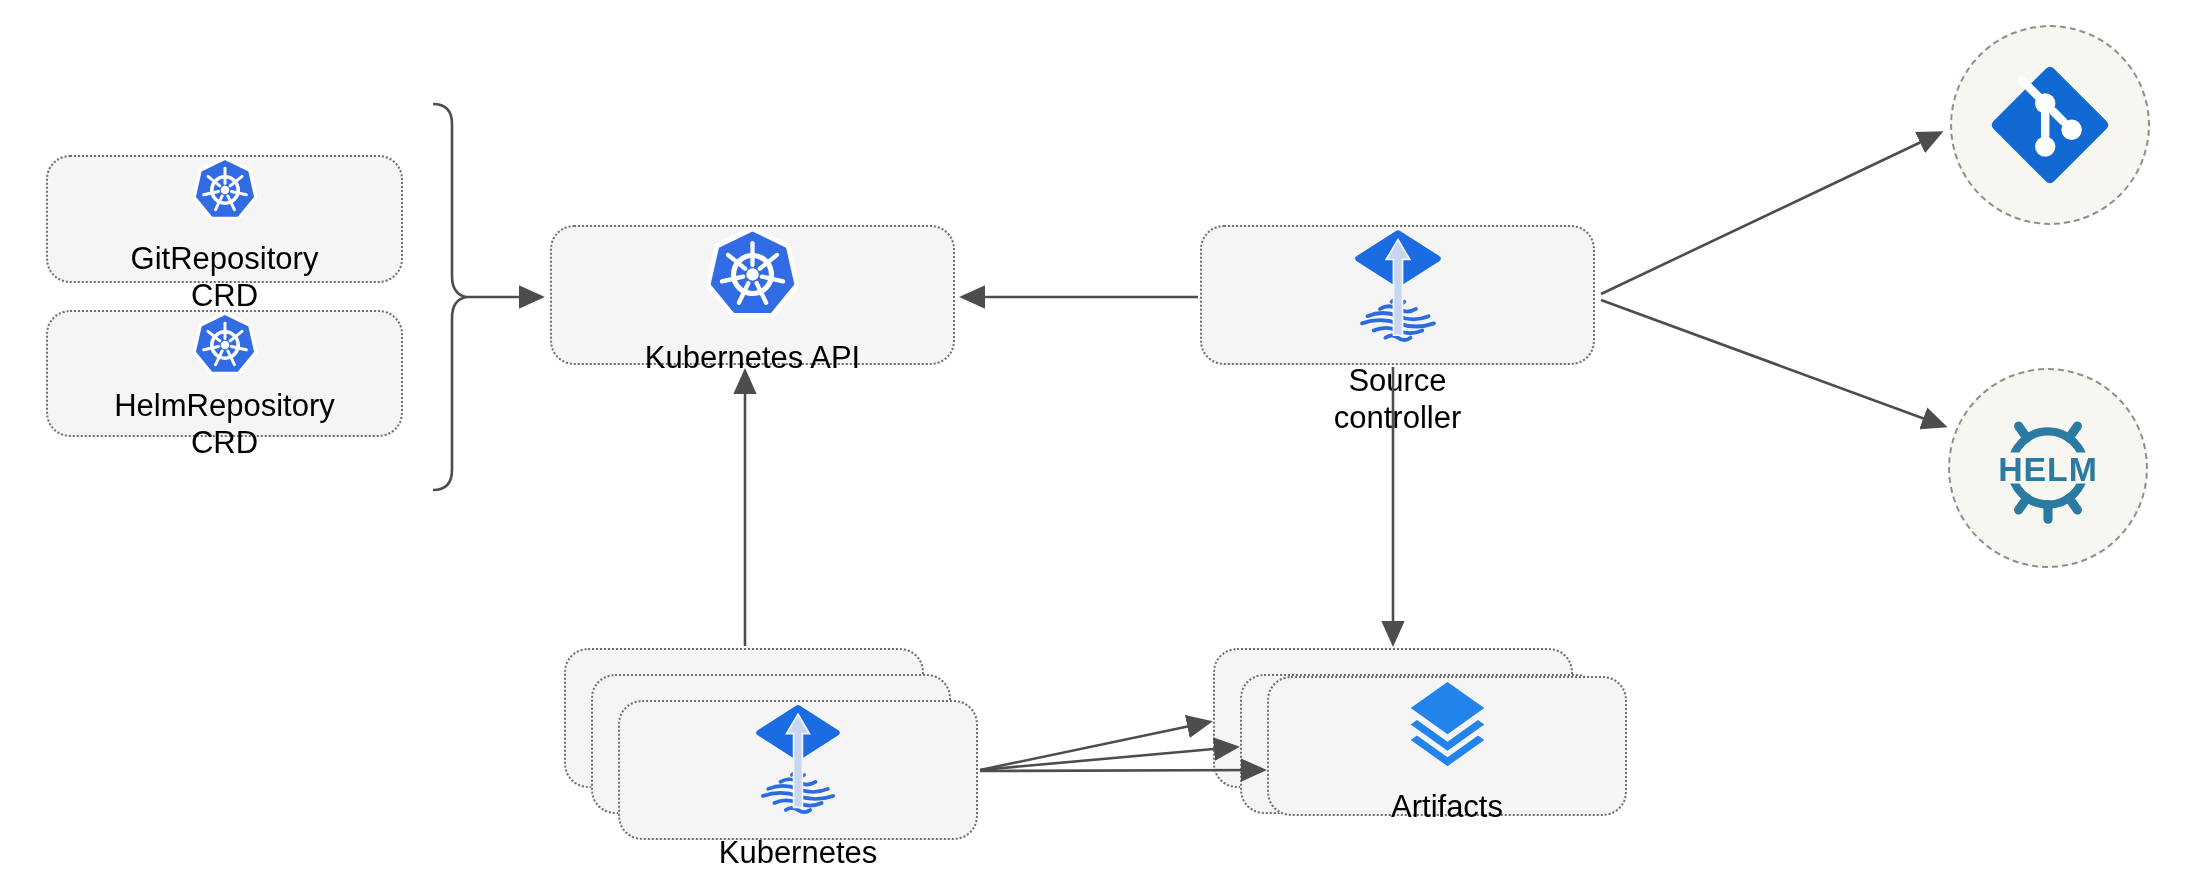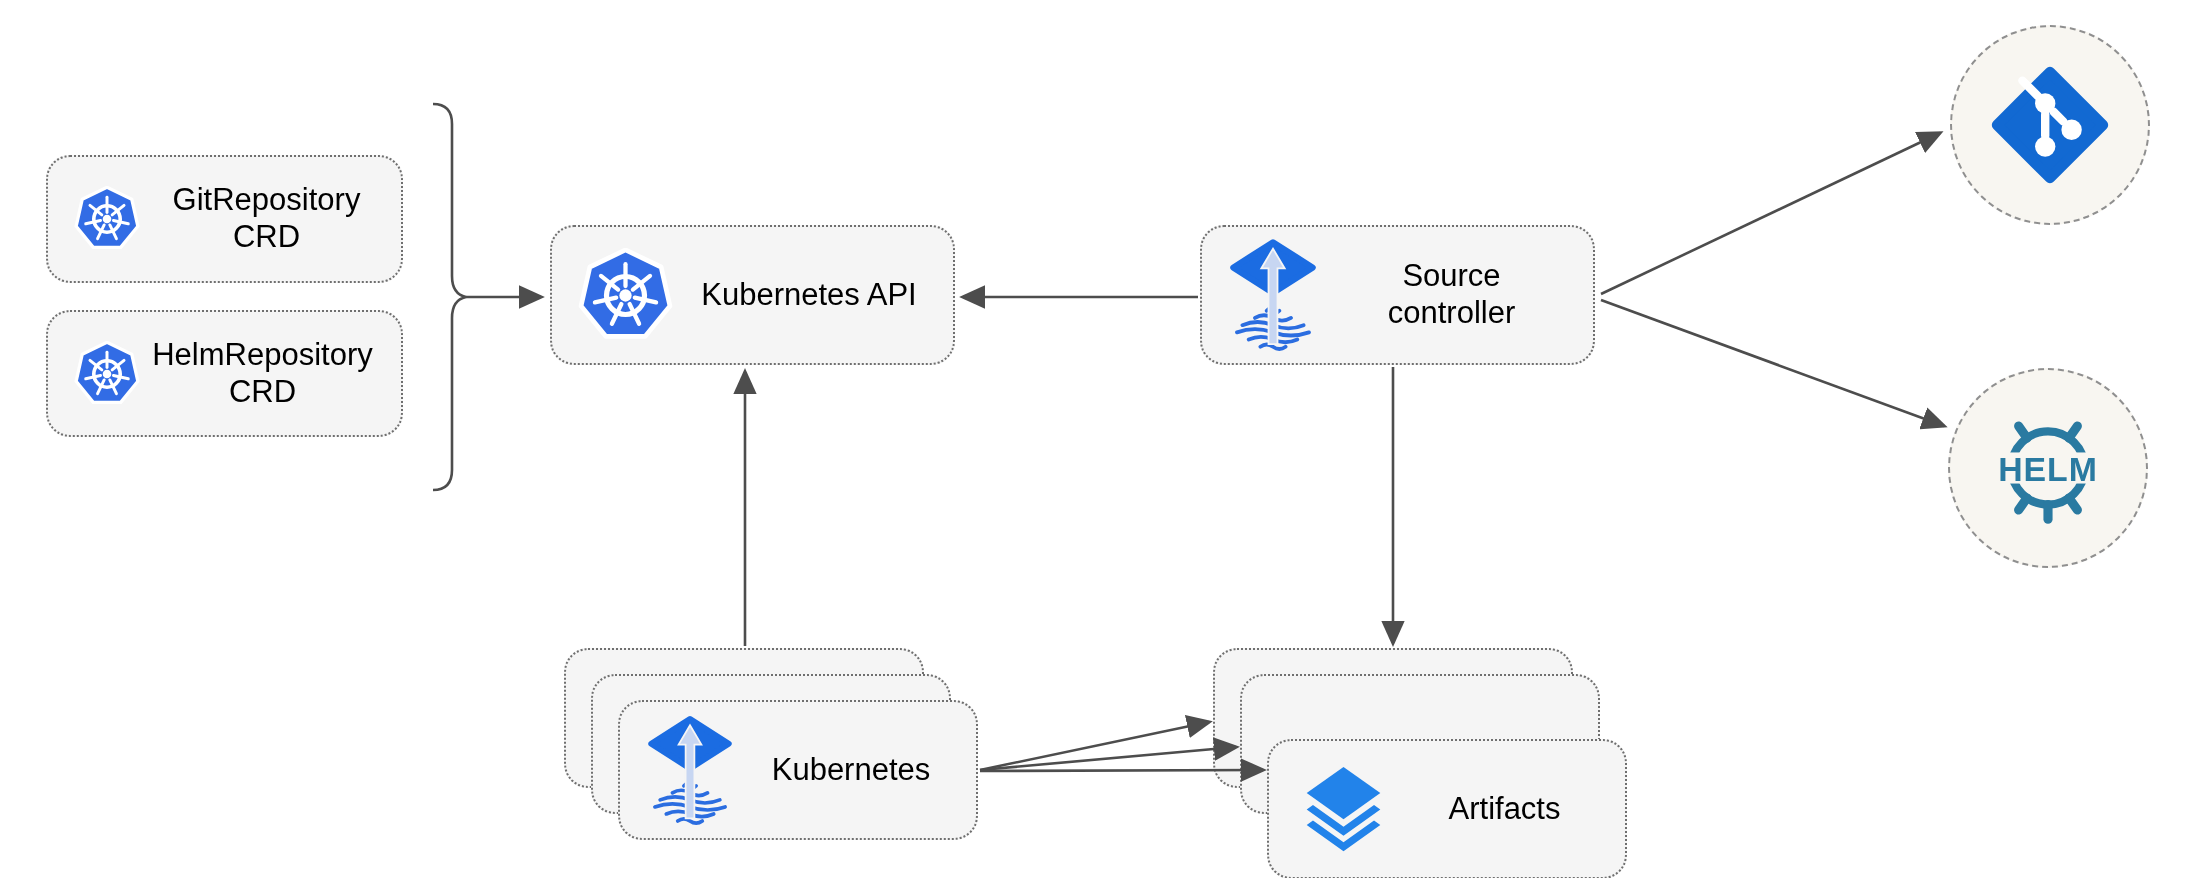--- a/index.html
+++ b/index.html
@@ -3,21 +3,21 @@
 <meta charset="utf-8">
 <style>
   html,body{margin:0;padding:0;background:#ffffff;}
   .canvas{
     position:relative;width:2198px;height:878px;background:#ffffff;
     font-family:"Liberation Sans",sans-serif;color:#000;overflow:hidden;
   }
   .node{
     position:absolute;box-sizing:border-box;
     background:#f5f5f5;border:2.5px dotted #6f6f6f;border-radius:24px;
-    display:flex;align-items:center;padding:0 26px;gap:18px;z-index:2;
+    display:flex;align-items:center;padding:0 26px;gap:18px;z-index:2;flex-direction:column;
   }
   .ghost{
     position:absolute;box-sizing:border-box;
     background:#f5f5f5;border:2.5px dotted #6f6f6f;border-radius:24px;
   }
   .g1{z-index:1}.g2{z-index:2}.front{z-index:3}
   .label{
     flex:1;text-align:center;font-size:31px;line-height:1.18;color:#000;
   }
   .label .ln{display:block;}
@@ -158,21 +158,21 @@
           <path d="M36,123 q7,-5 14,0 t14,0"></path>
         </g>
         <path d="M50,14 L63,36 L55,36 L55,120 L45,120 L45,36 L37,36 Z" fill="#c7d6f2" stroke="#f5f5f5" stroke-width="2"></path>
       </svg>
     </span>
     <span class="label">Kubernetes</span>
   </div>
 
   <div class="ghost g1" style="left:1213px;top:648px;width:360px;height:140px;"></div>
   <div class="ghost g2" style="left:1240px;top:674px;width:360px;height:140px;"></div>
-  <div class="node front" style="left:1267px;top:739px;width:360px;height:140px;">
+  <div class="node front" style="left:1267px;top:676px;width:360px;height:140px;">
     <span class="icon">
       <svg viewBox="0 0 100 96" width="97" height="93" fill="#2283ea">
         <path d="M50,4 L88,31 L50,58 L12,31 Z"></path>
         <path d="M12,48 L50,75 L88,48 L81.5,43.3 L50,65.7 L18.5,43.3 Z"></path>
         <path d="M12,64 L50,91 L88,64 L81.5,59.3 L50,81.7 L18.5,59.3 Z"></path>
       </svg>
     </span>
     <span class="label">Artifacts</span>
   </div>
 

